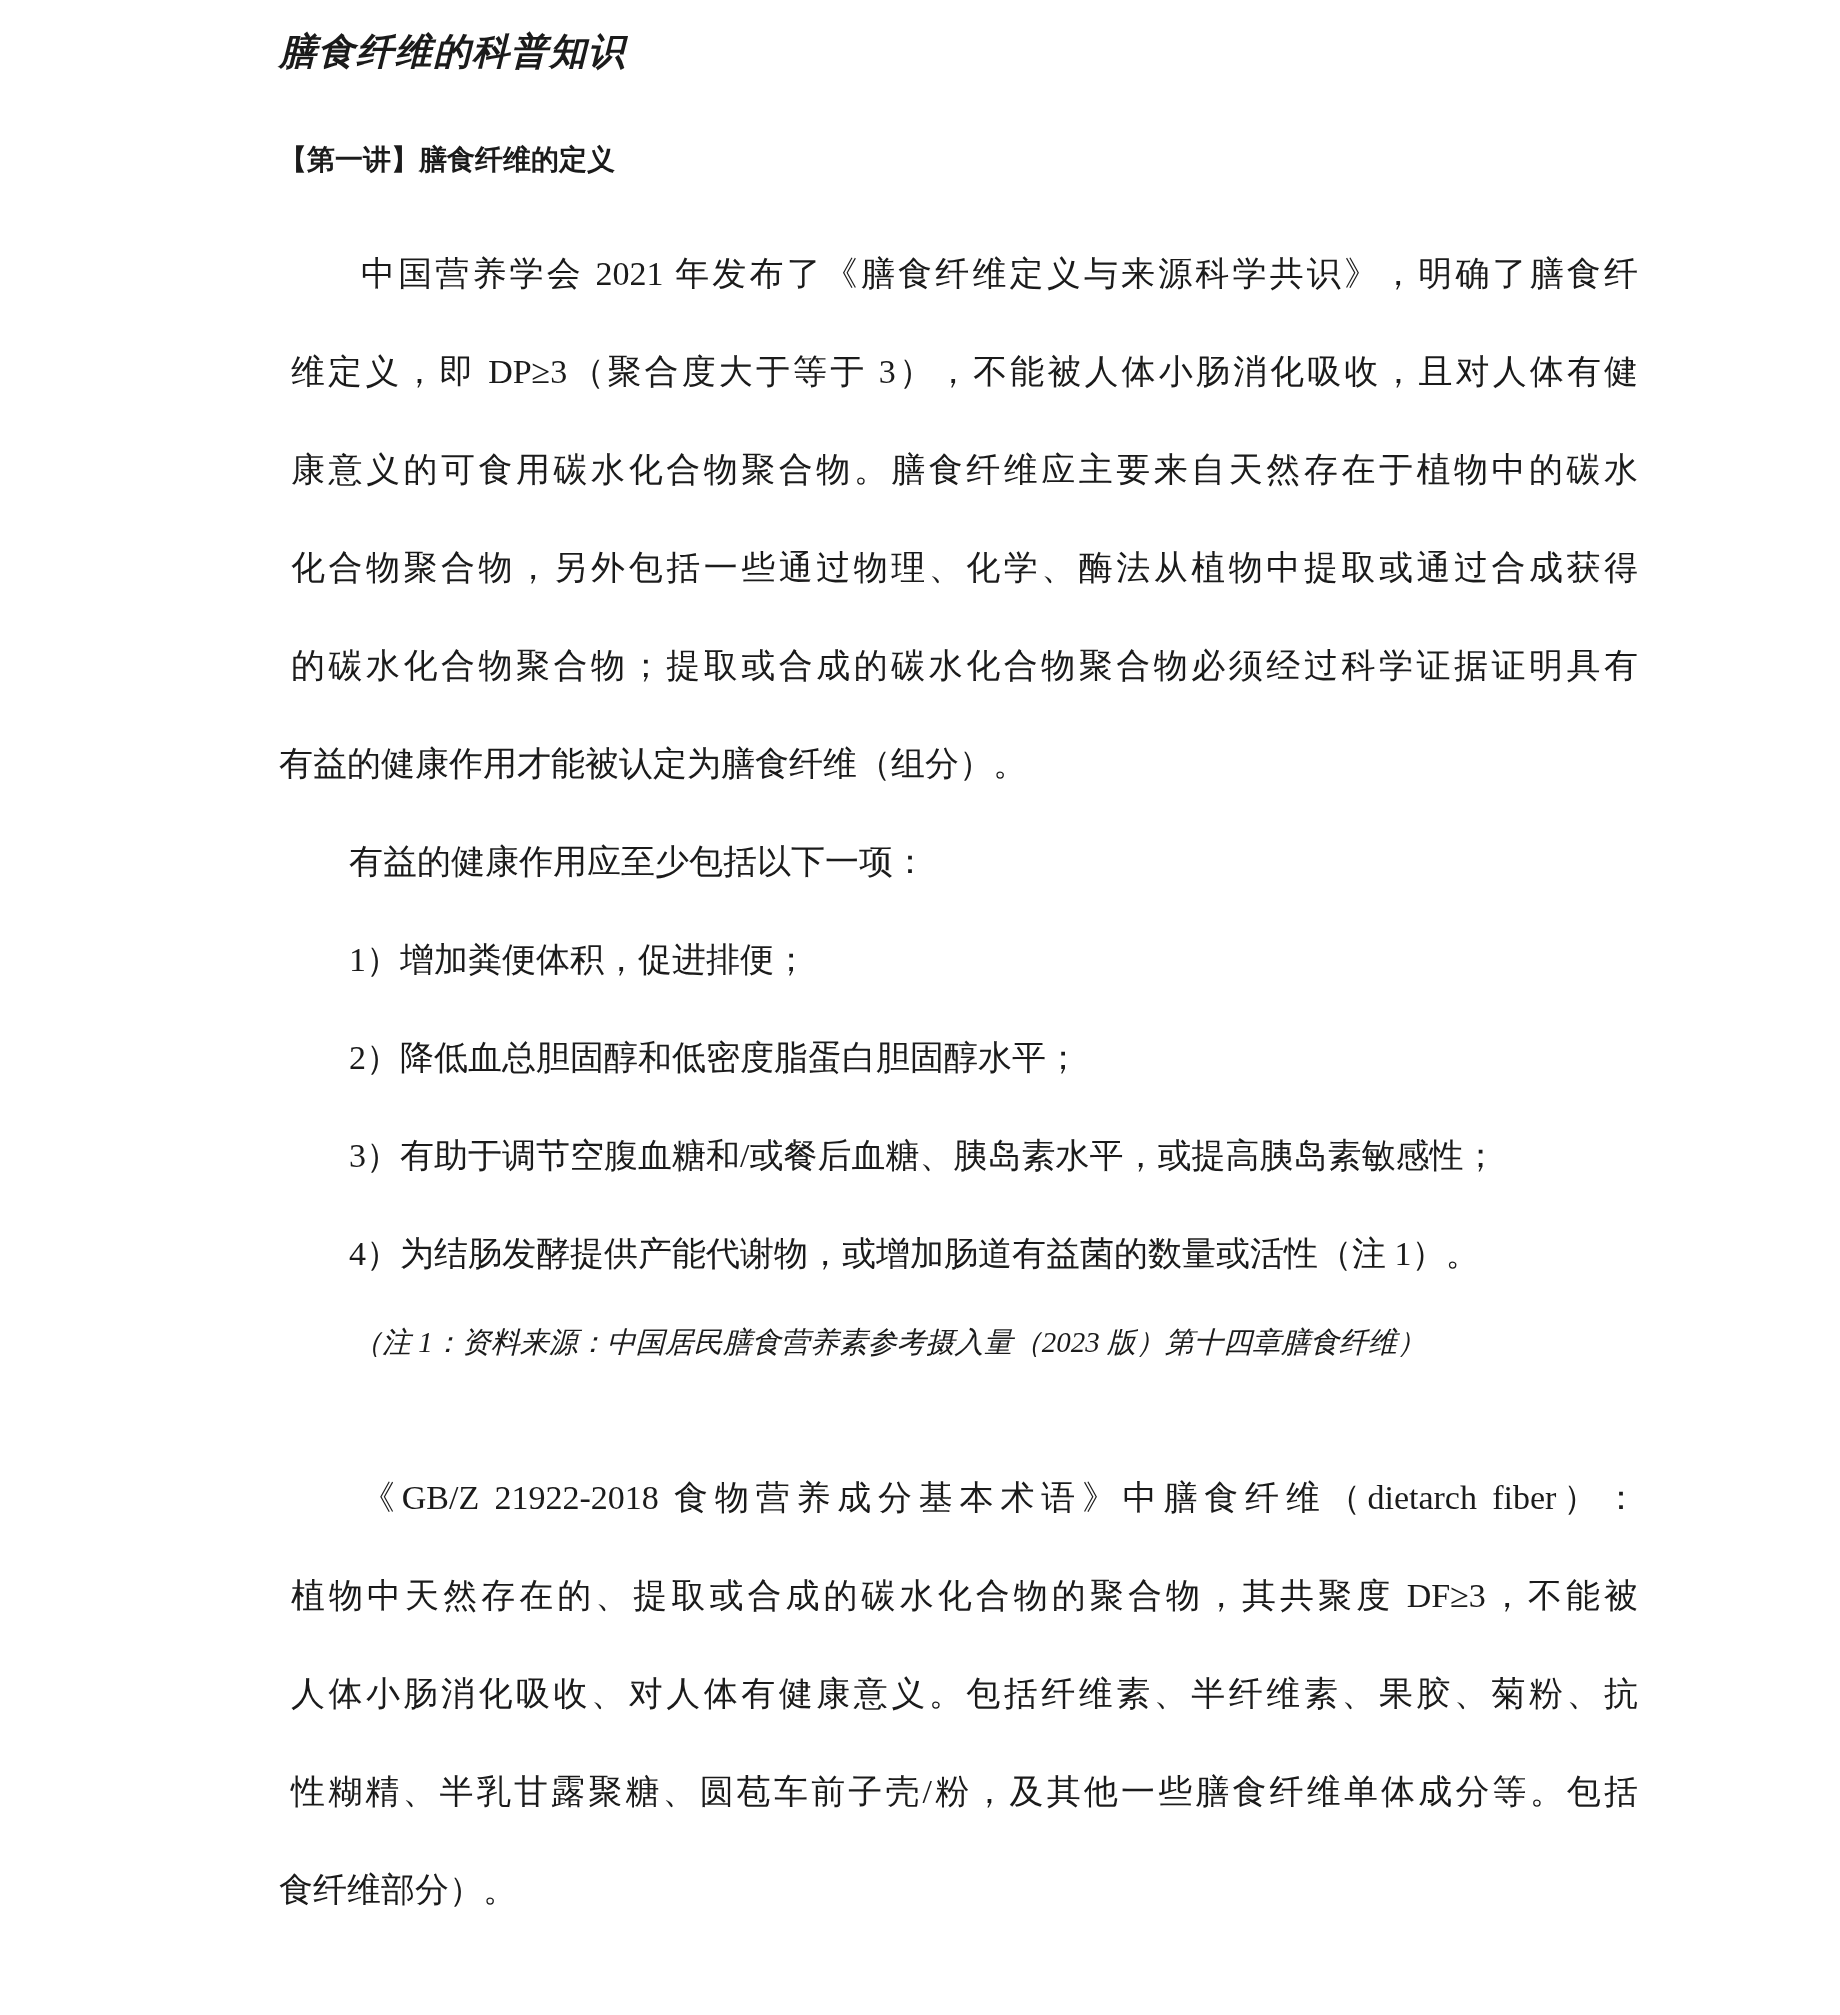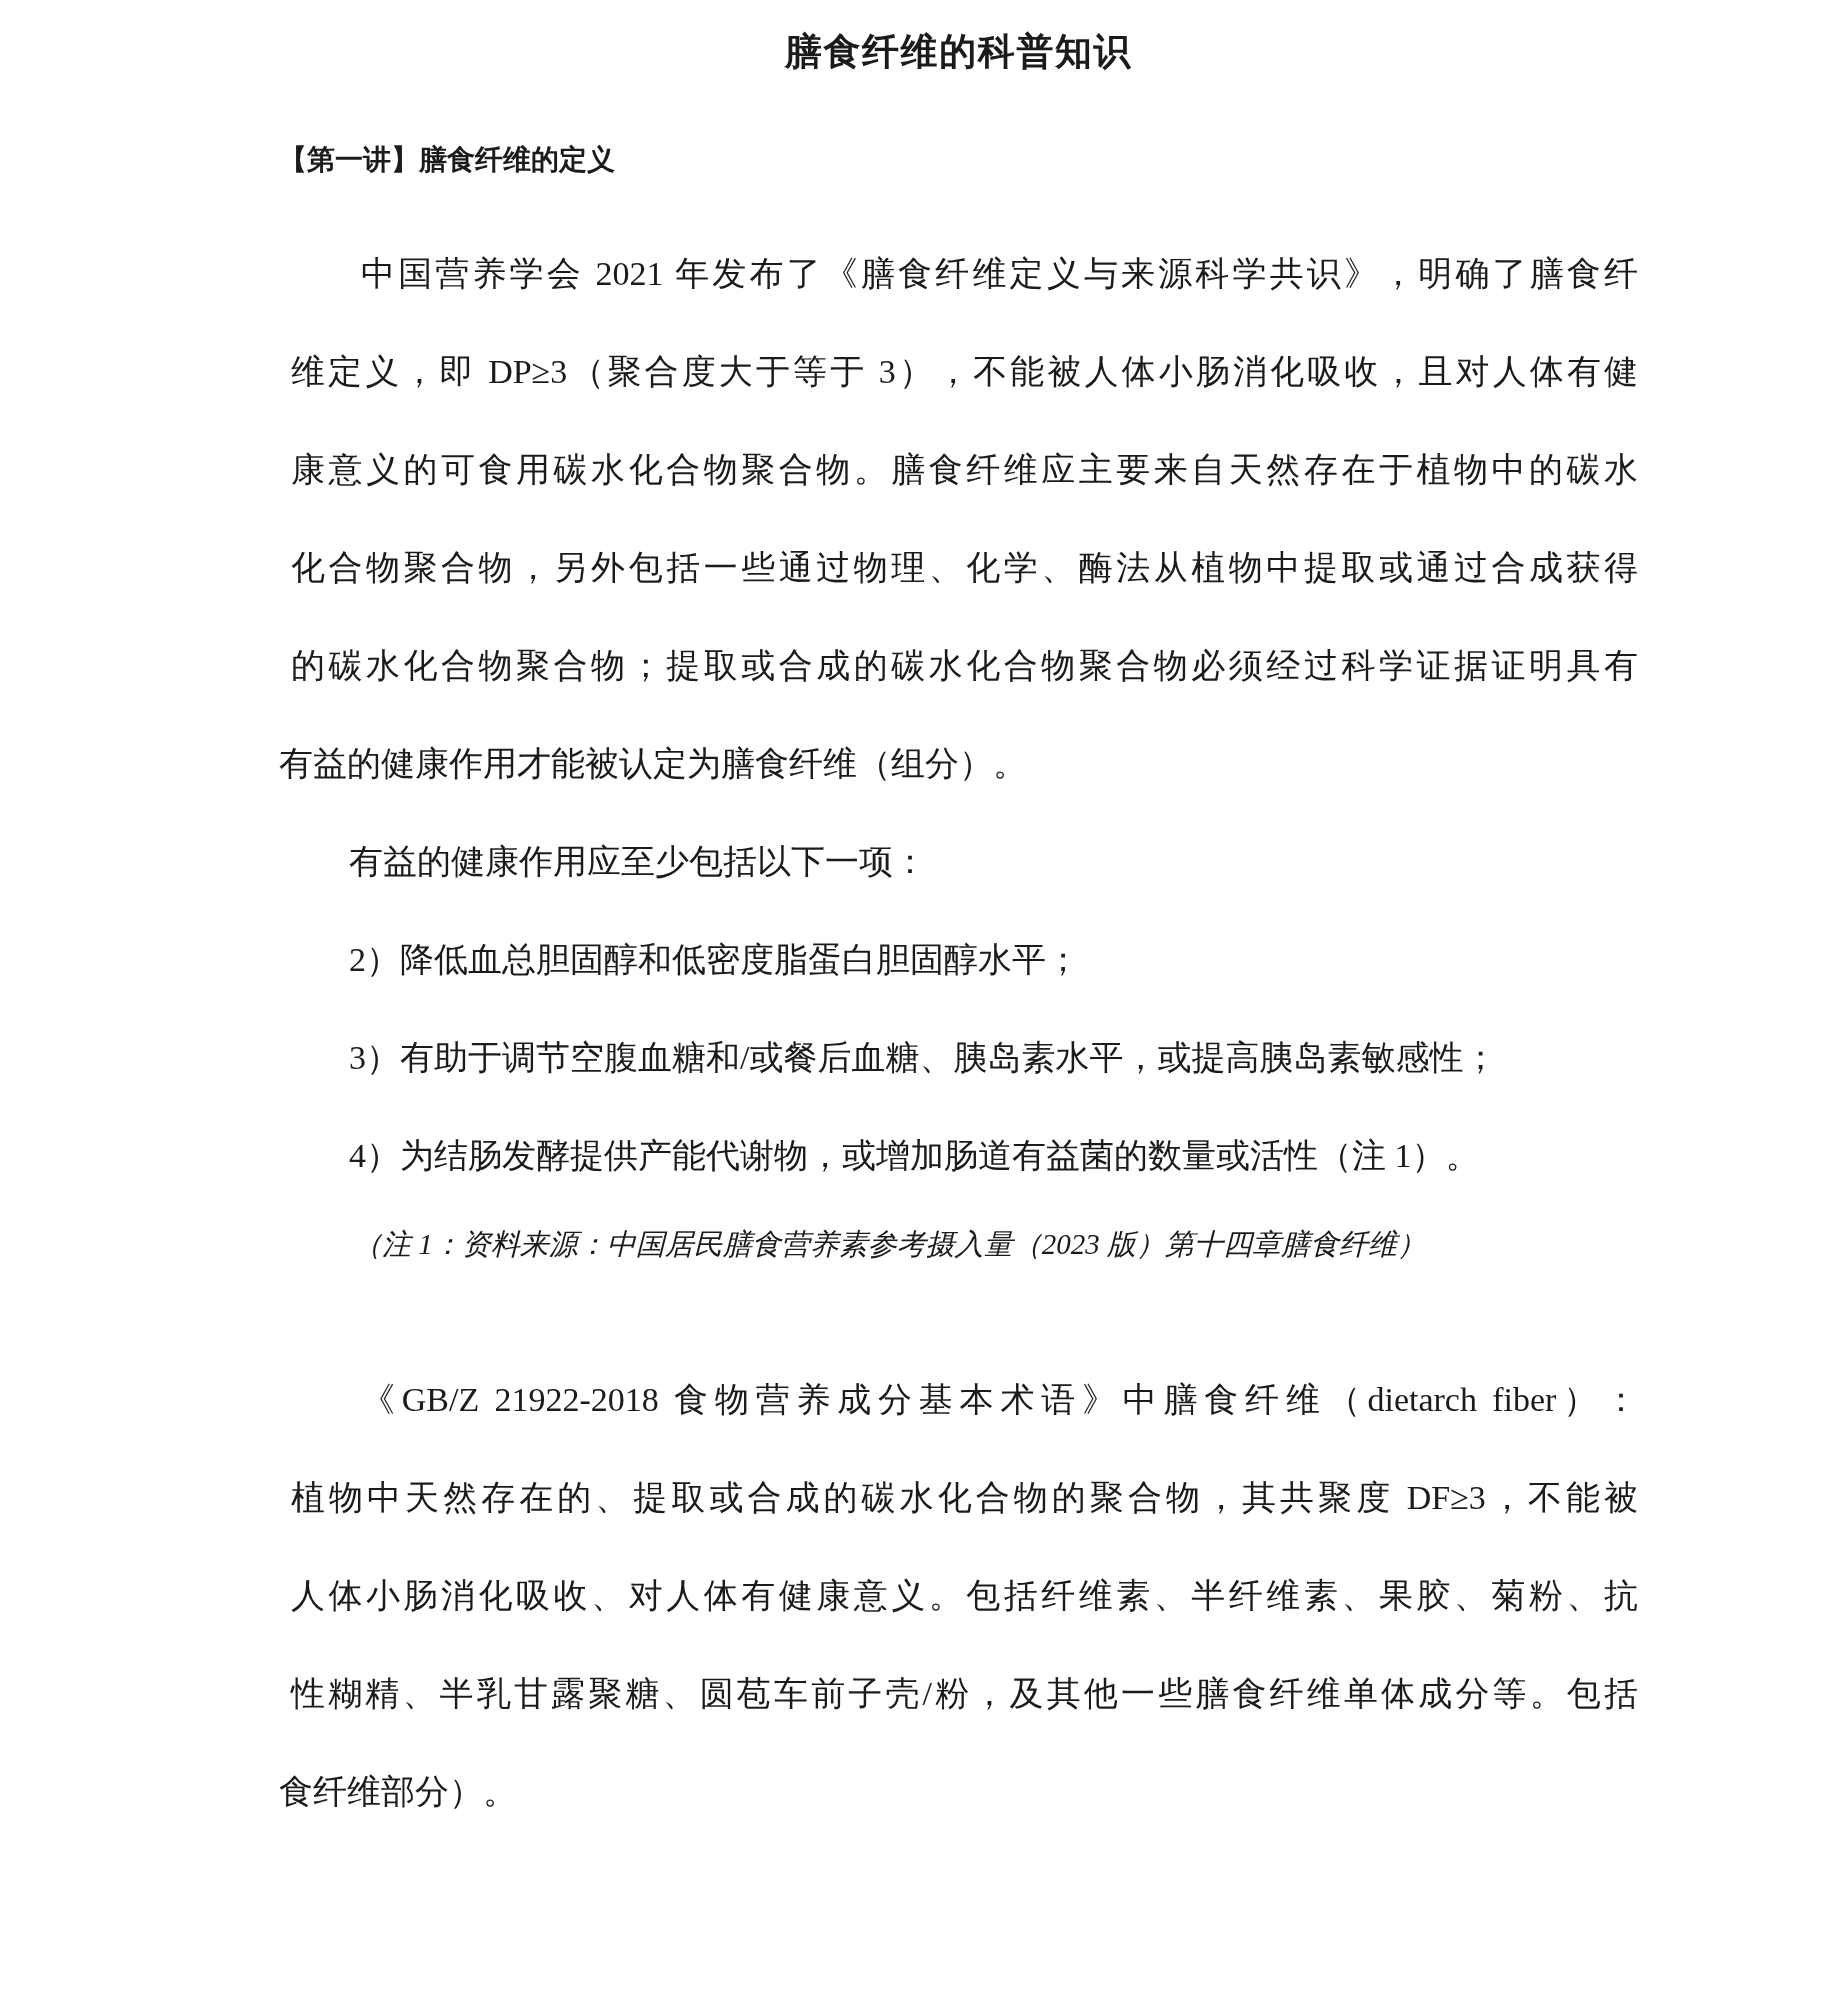--- a/index.html
+++ b/index.html
@@ -11,25 +11,26 @@
     width: 1841px;
     height: 2015px;
     overflow: hidden;
     font-family: "Liberation Serif", serif;
     color: #1b1b1b;
   }
   .page {
     padding: 20px 203px 0 279px;
   }
   .doc-title {
-    text-align: center;
+    text-align: left;
     font-size: 37px;
     font-weight: bold;
     line-height: 64px;
     letter-spacing: 1.6px;
+    font-style: italic;
   }
   .section-heading {
     font-size: 28px;
     font-weight: bold;
     line-height: 65px;
     margin-top: 43px;
   }
   .paragraph { margin-top: 33px; }
   .body-line {
     font-size: 34px;
@@ -70,20 +71,21 @@
     <div class="body-line j indent">中国营养学会 2021 年发布了《膳食纤维定义与来源科学共识》，明确了膳食纤</div>
     <div class="body-line j">维定义，即 DP≥3（聚合度大于等于 3），不能被人体小肠消化吸收，且对人体有健</div>
     <div class="body-line j">康意义的可食用碳水化合物聚合物。膳食纤维应主要来自天然存在于植物中的碳水</div>
     <div class="body-line j">化合物聚合物，另外包括一些通过物理、化学、酶法从植物中提取或通过合成获得</div>
     <div class="body-line j">的碳水化合物聚合物；提取或合成的碳水化合物聚合物必须经过科学证据证明具有</div>
     <div class="body-line">有益的健康作用才能被认定为膳食纤维（组分）。</div>
   </div>
 
   <div class="body-line indent">有益的健康作用应至少包括以下一项：</div>
 
+  <div class="body-line indent">1）增加粪便体积，促进排便；</div>
   <div class="body-line indent">2）降低血总胆固醇和低密度脂蛋白胆固醇水平；</div>
   <div class="body-line indent">3）有助于调节空腹血糖和/或餐后血糖、胰岛素水平，或提高胰岛素敏感性；</div>
   <div class="body-line indent">4）为结肠发酵提供产能代谢物，或增加肠道有益菌的数量或活性（注 1）。</div>
 
   <div class="note-line">（注 1：资料来源：中国居民膳食营养素参考摄入量（2023 版）第十四章膳食纤维）</div>
 
   <div class="gap-block"></div>
 
   <div class="paragraph" style="margin-top:0;">
     <div class="body-line j indent">《GB/Z 21922-2018 食物营养成分基本术语》中膳食纤维（dietarch fiber）：</div>

